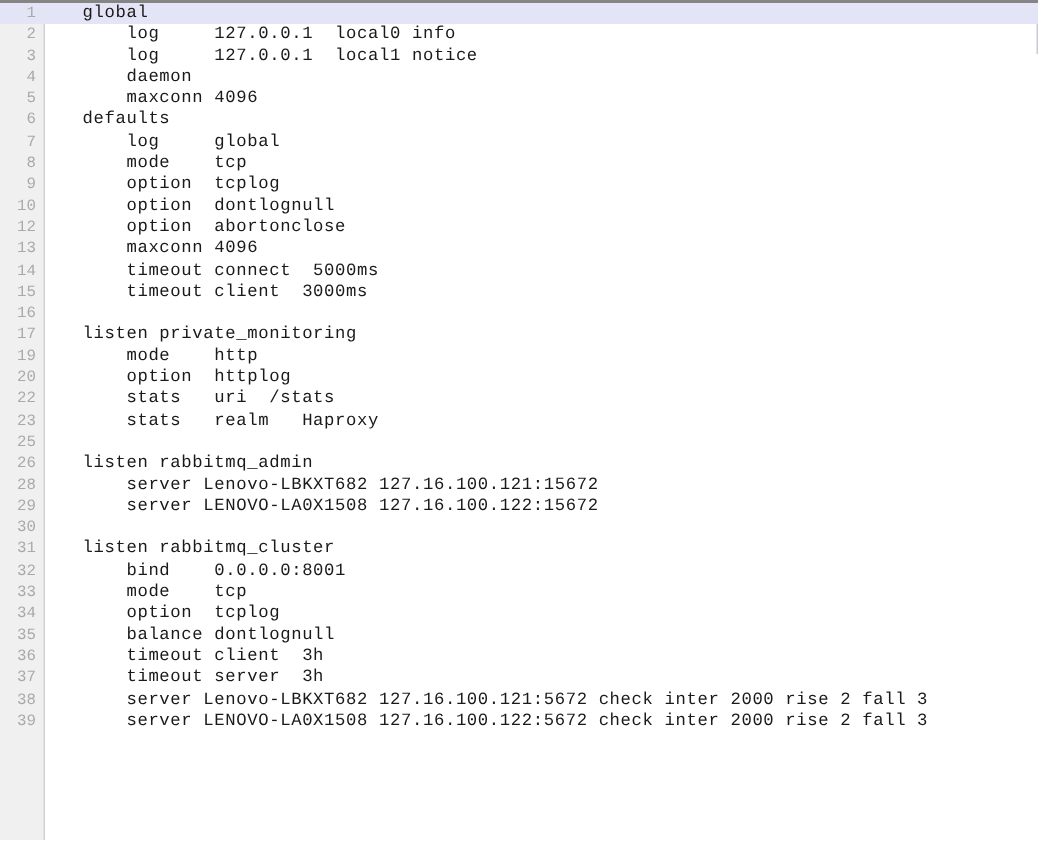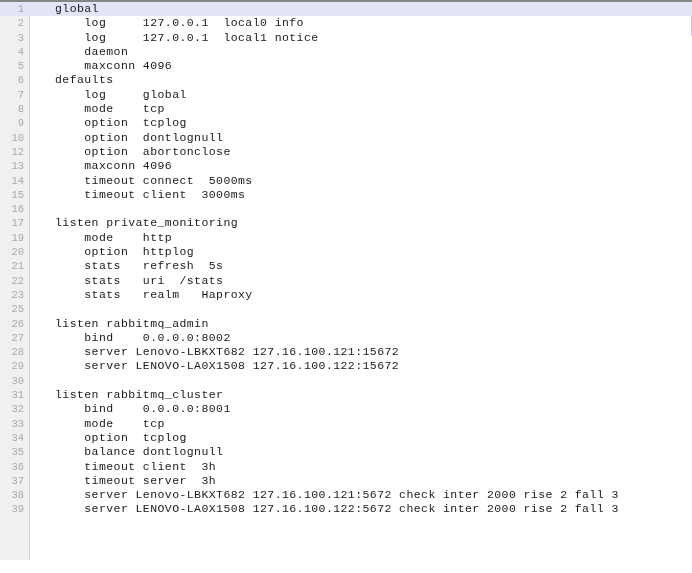--- a/index.html
+++ b/index.html
@@ -110,26 +110,24 @@
       <div class="line"><span class="gutter-cell">9</span><span class="code-text">    option  tcplog</span></div>
       <div class="line"><span class="gutter-cell">10</span><span class="code-text">    option  dontlognull</span></div>
       <div class="line"><span class="gutter-cell">12</span><span class="code-text">    option  abortonclose</span></div>
       <div class="line"><span class="gutter-cell">13</span><span class="code-text">    maxconn 4096</span></div>
       <div class="line"><span class="gutter-cell">14</span><span class="code-text">    timeout connect  5000ms</span></div>
       <div class="line"><span class="gutter-cell">15</span><span class="code-text">    timeout client  3000ms</span></div>
       <div class="line"><span class="gutter-cell">16</span><span class="code-text"></span></div>
       <div class="line"><span class="gutter-cell">17</span><span class="code-text">listen private_monitoring</span></div>
       <div class="line"><span class="gutter-cell">19</span><span class="code-text">    mode    http</span></div>
       <div class="line"><span class="gutter-cell">20</span><span class="code-text">    option  httplog</span></div>
-      <div class="line"><span class="gutter-cell">21</span><span class="code-text">    stats   refresh  5s</span></div>
       <div class="line"><span class="gutter-cell">22</span><span class="code-text">    stats   uri  /stats</span></div>
       <div class="line"><span class="gutter-cell">23</span><span class="code-text">    stats   realm   Haproxy</span></div>
       <div class="line"><span class="gutter-cell">25</span><span class="code-text"></span></div>
       <div class="line"><span class="gutter-cell">26</span><span class="code-text">listen rabbitmq_admin</span></div>
-      <div class="line"><span class="gutter-cell">27</span><span class="code-text">    bind    0.0.0.0:8002</span></div>
       <div class="line"><span class="gutter-cell">28</span><span class="code-text">    server Lenovo-LBKXT682 127.16.100.121:15672</span></div>
       <div class="line"><span class="gutter-cell">29</span><span class="code-text">    server LENOVO-LA0X1508 127.16.100.122:15672</span></div>
       <div class="line"><span class="gutter-cell">30</span><span class="code-text"></span></div>
       <div class="line"><span class="gutter-cell">31</span><span class="code-text">listen rabbitmq_cluster</span></div>
       <div class="line"><span class="gutter-cell">32</span><span class="code-text">    bind    0.0.0.0:8001</span></div>
       <div class="line"><span class="gutter-cell">33</span><span class="code-text">    mode    tcp</span></div>
       <div class="line"><span class="gutter-cell">34</span><span class="code-text">    option  tcplog</span></div>
       <div class="line"><span class="gutter-cell">35</span><span class="code-text">    balance dontlognull</span></div>
       <div class="line"><span class="gutter-cell">36</span><span class="code-text">    timeout client  3h</span></div>
       <div class="line"><span class="gutter-cell">37</span><span class="code-text">    timeout server  3h</span></div>

